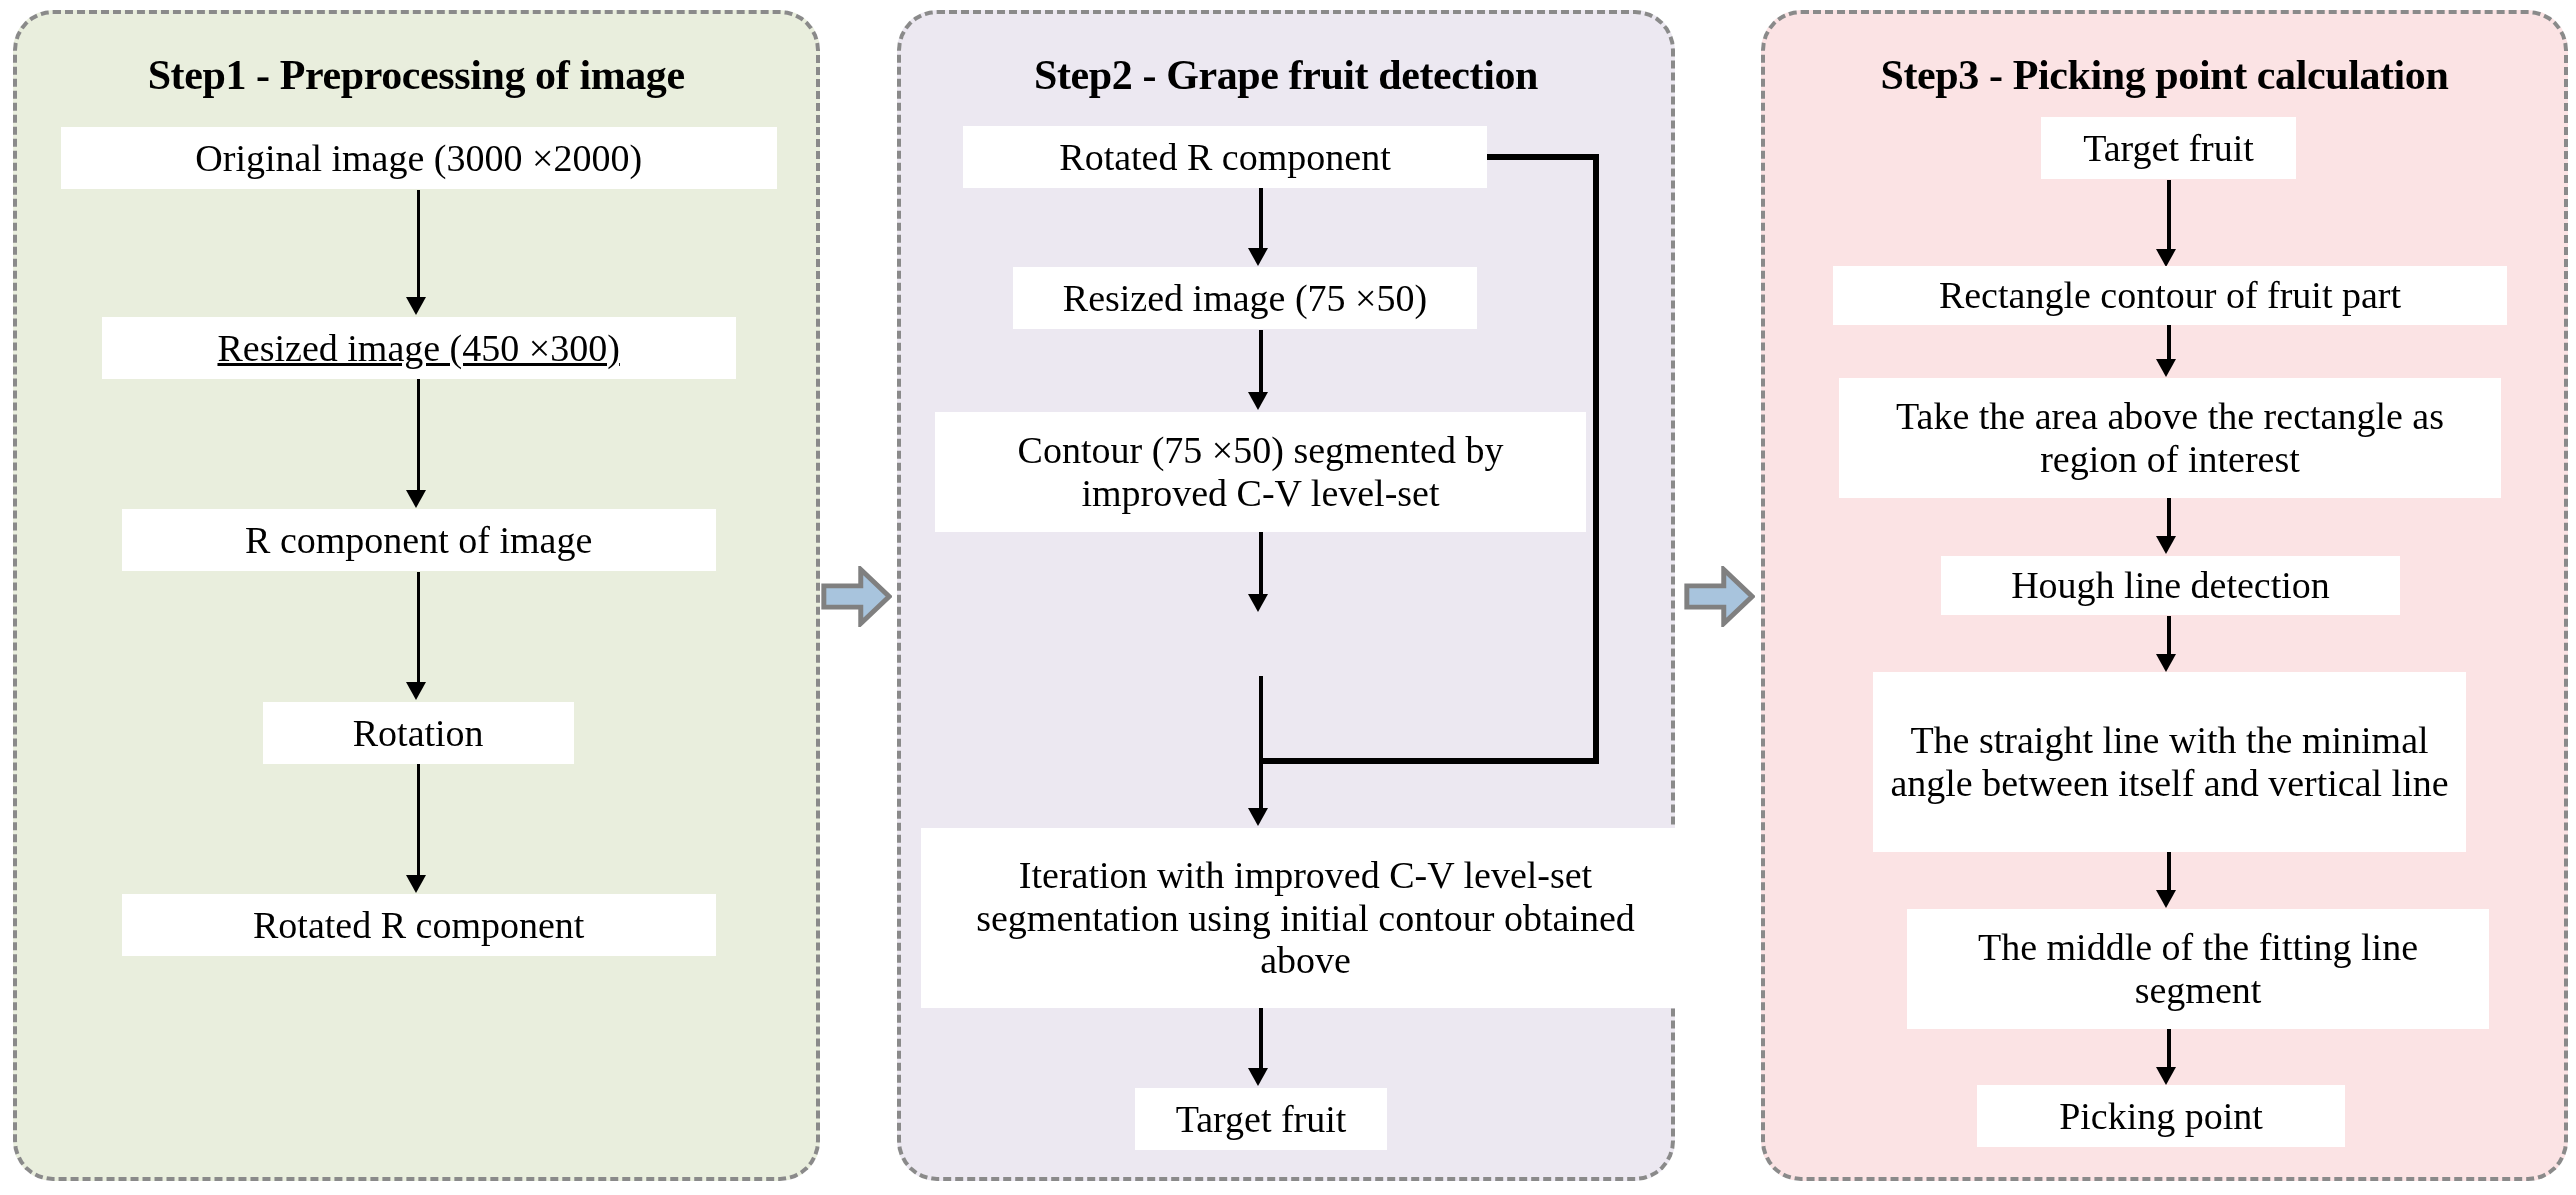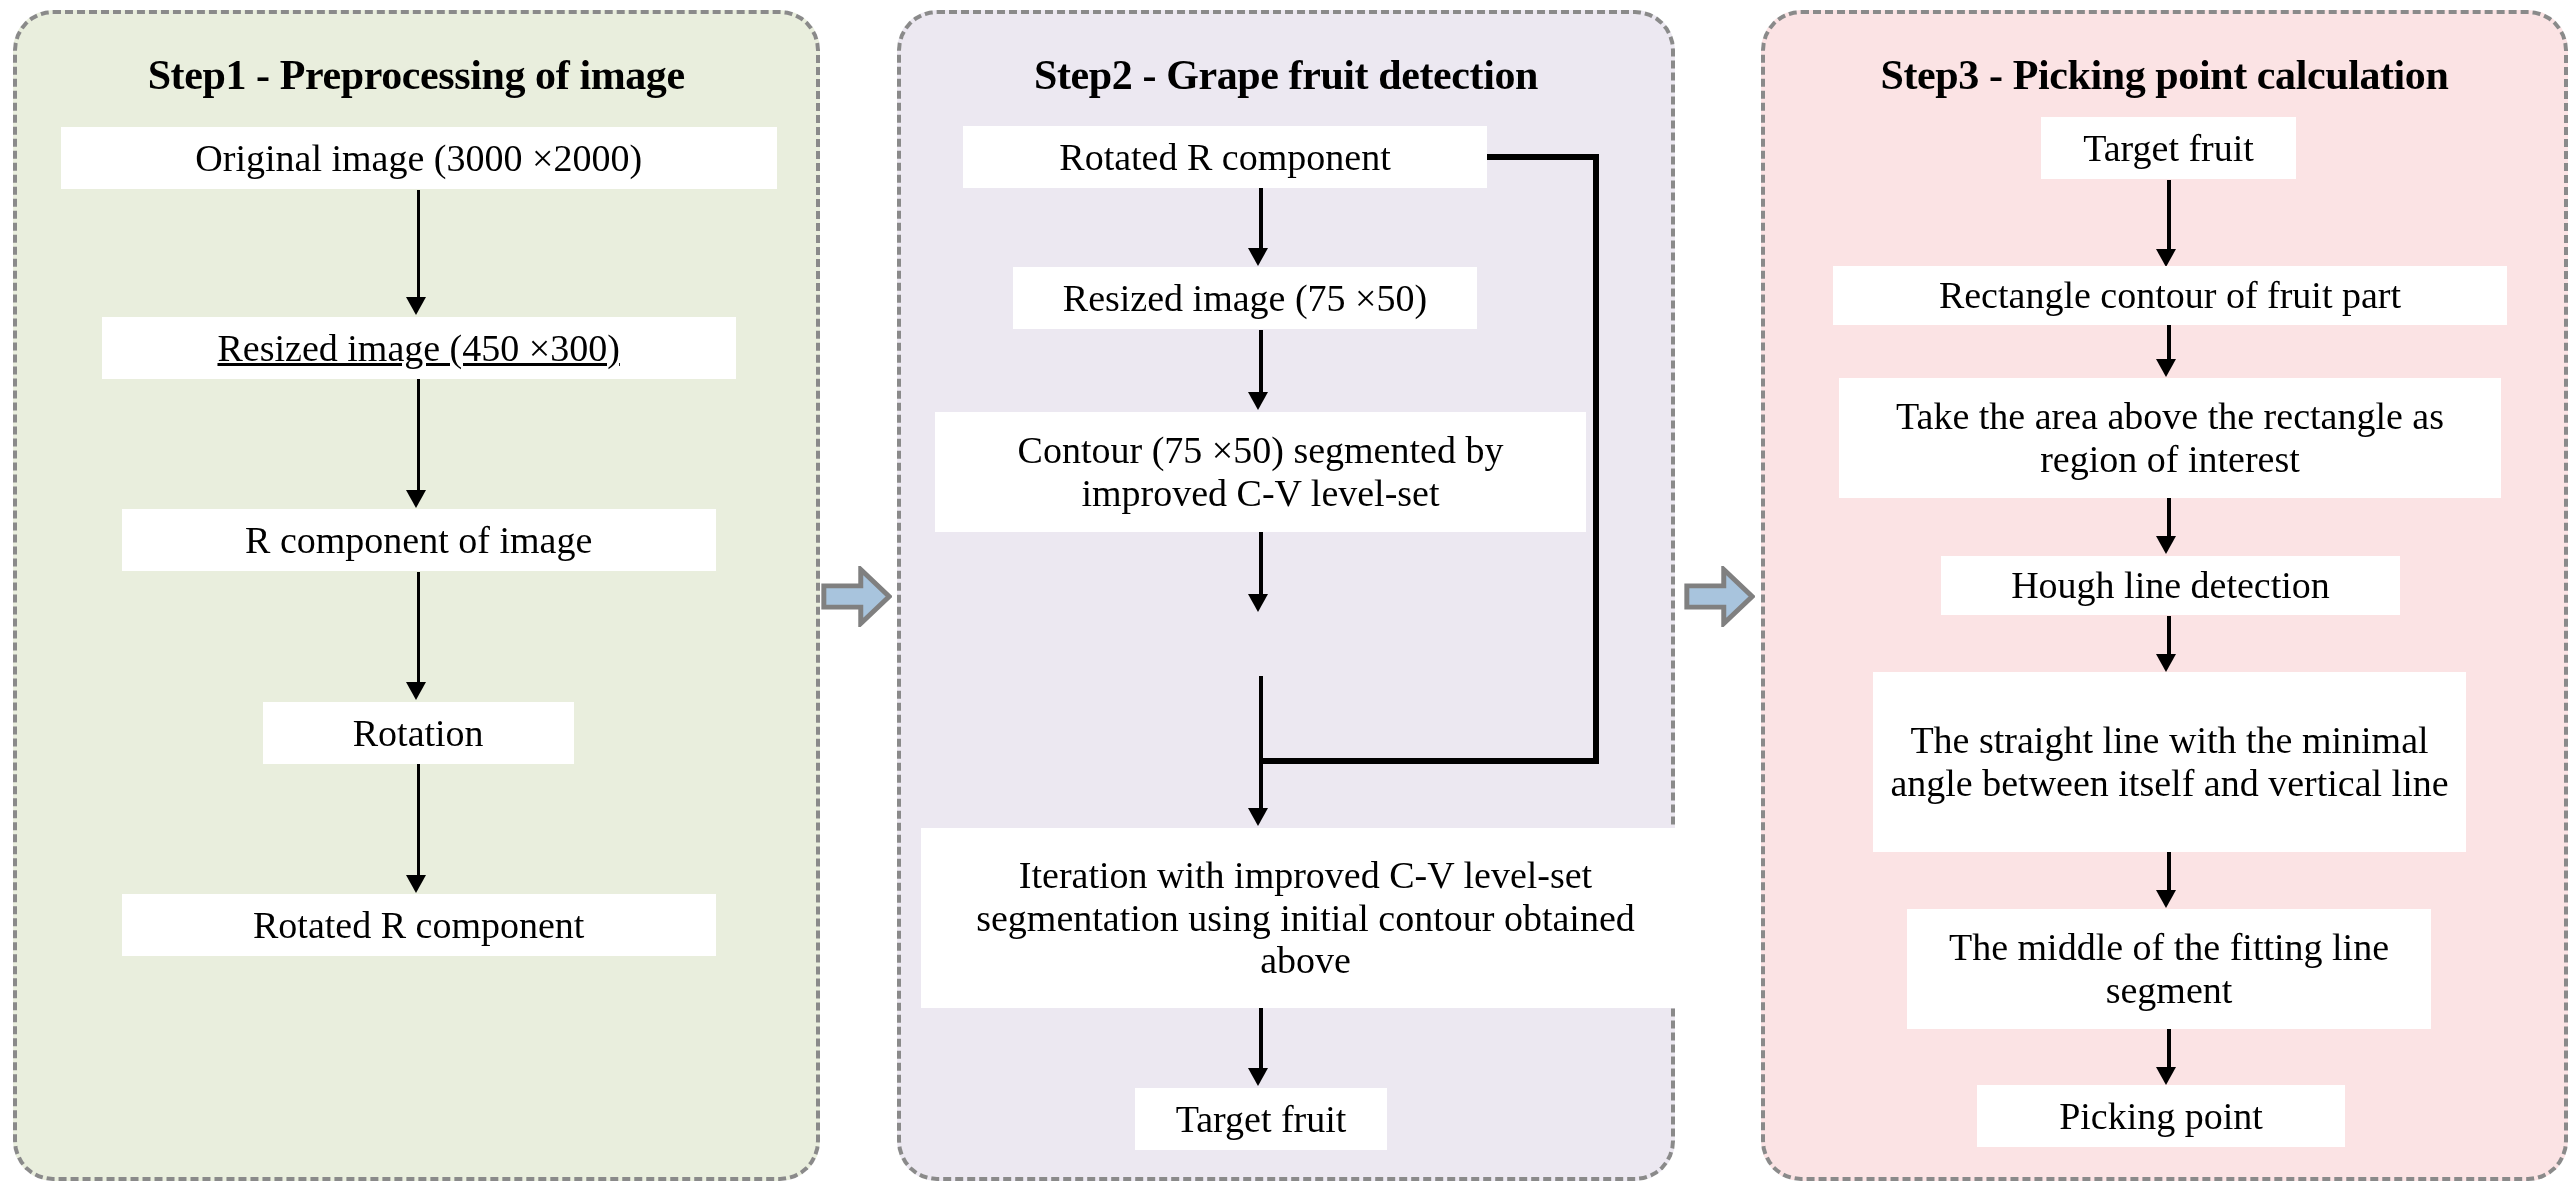--- a/index.html
+++ b/index.html
@@ -117,19 +117,19 @@
   <div class="arrowhead" style="left:391px;top:522px;"></div>
 
   <div class="node" style="left:176px;top:542px;width:459px;height:59px;">Hough line detection</div>
   <div class="vline" style="left:402px;top:602px;height:42px;"></div>
   <div class="arrowhead" style="left:391px;top:640px;"></div>
 
   <div class="node" style="left:108px;top:658px;width:593px;height:180px;">The straight line with the minimal angle between itself and vertical line</div>
   <div class="vline" style="left:402px;top:838px;height:42px;"></div>
   <div class="arrowhead" style="left:391px;top:876px;"></div>
 
-  <div class="node" style="left:142px;top:895px;width:524px;height:120px;">The middle of the fitting line segment</div>
+  <div class="node" style="left:142px;top:895px;width:582px;height:120px;">The middle of the fitting line segment</div>
   <div class="vline" style="left:402px;top:1015px;height:42px;"></div>
   <div class="arrowhead" style="left:391px;top:1053px;"></div>
 
   <div class="node" style="left:212px;top:1071px;width:368px;height:62px;">Picking point</div>
 </div>
 
 
 </body></html>

